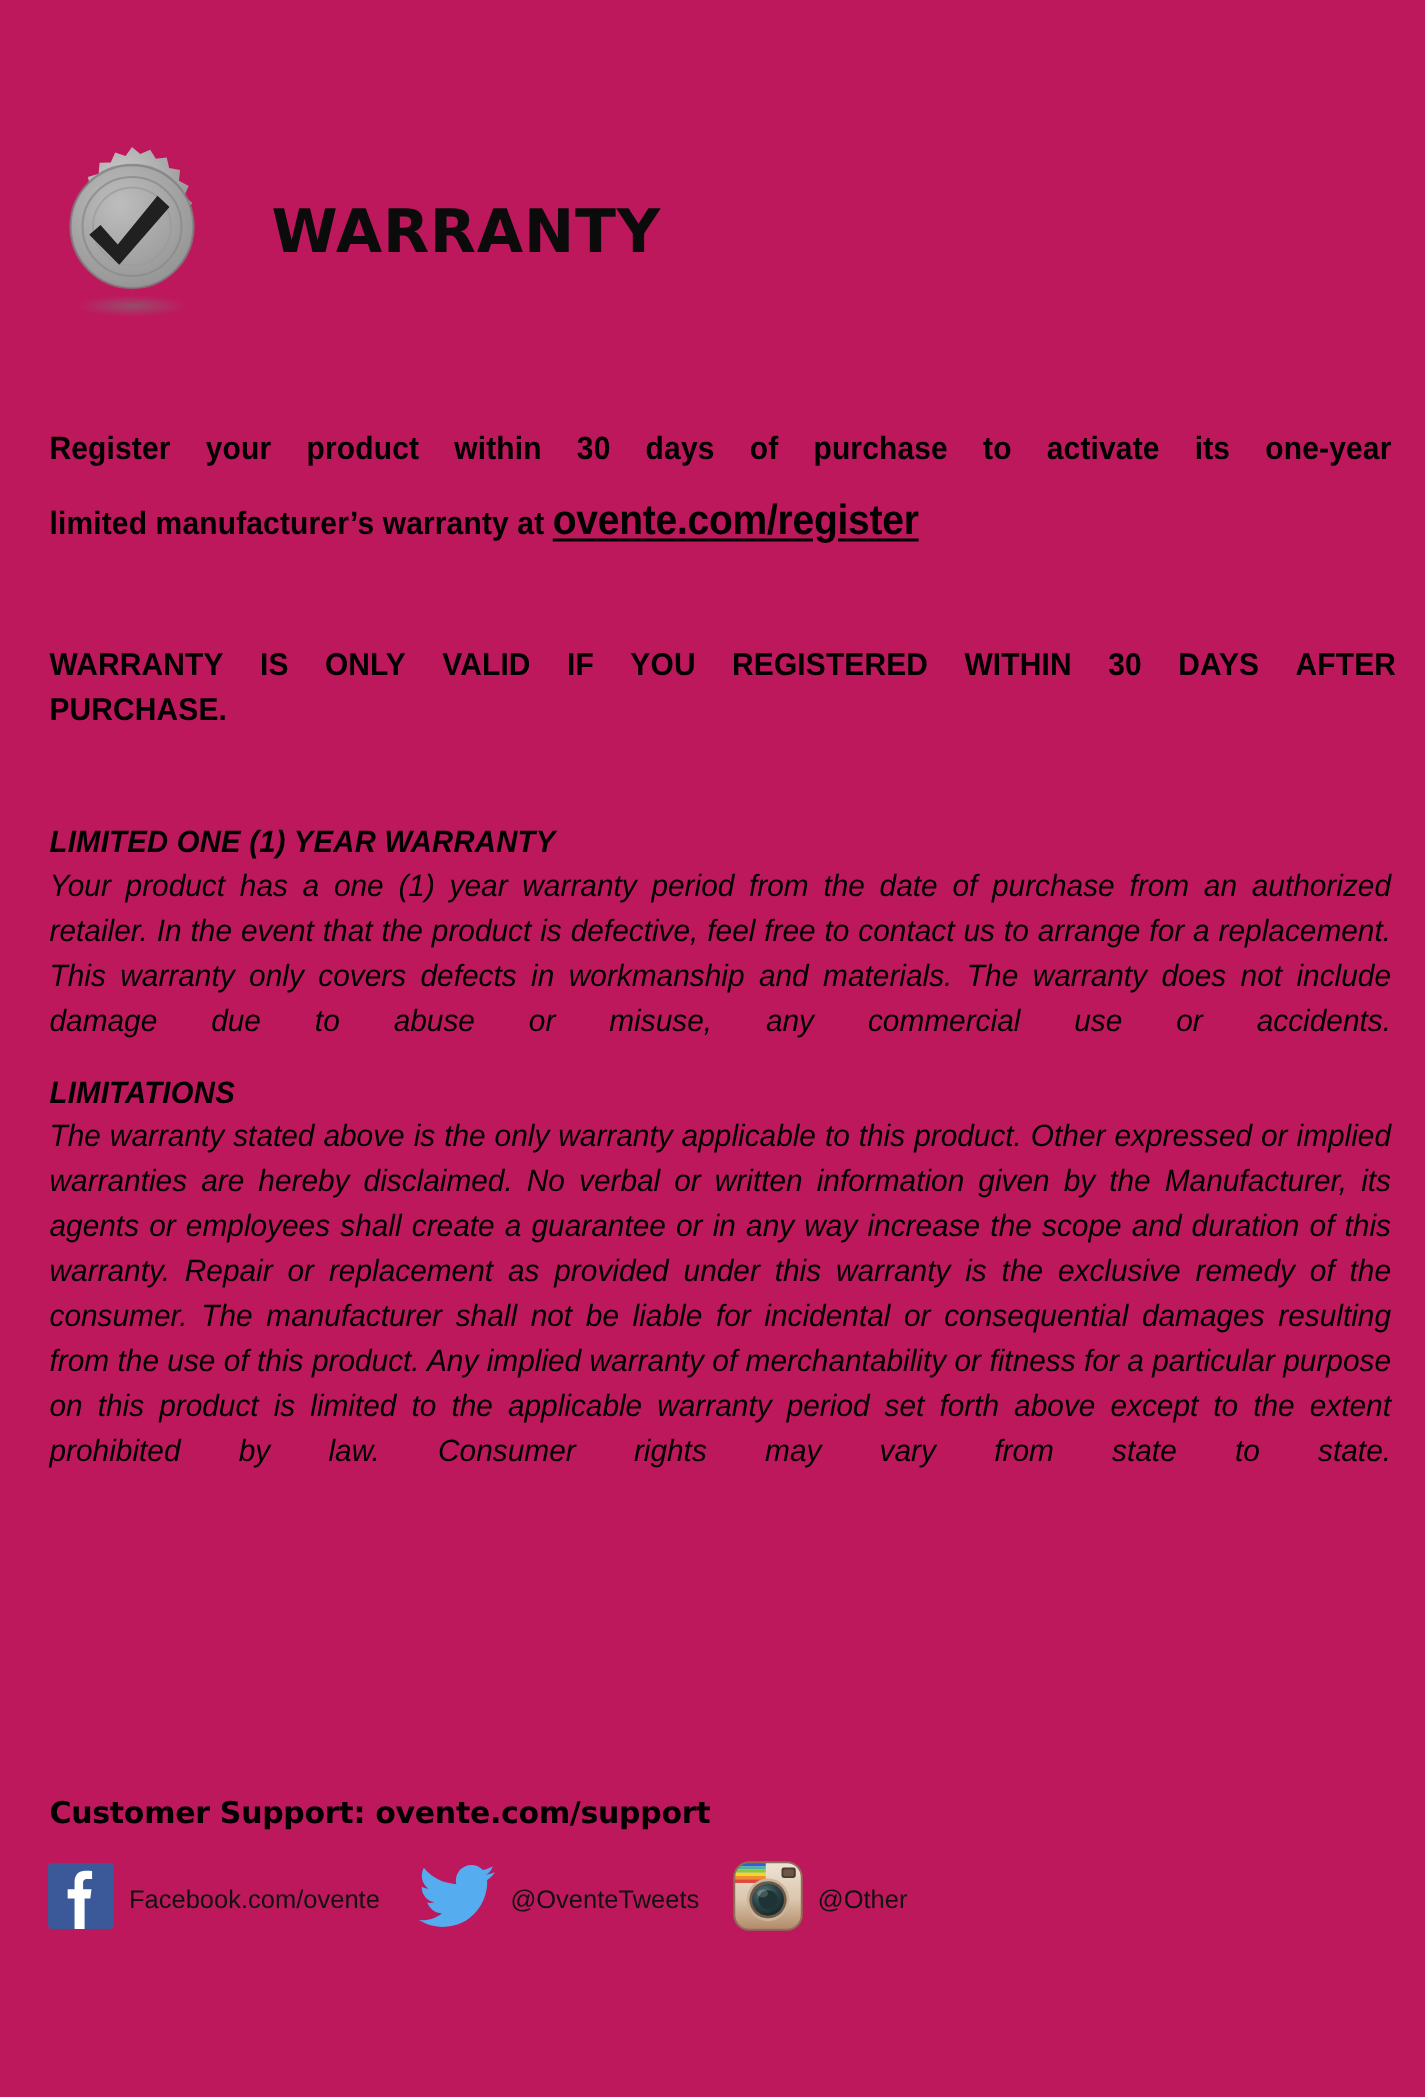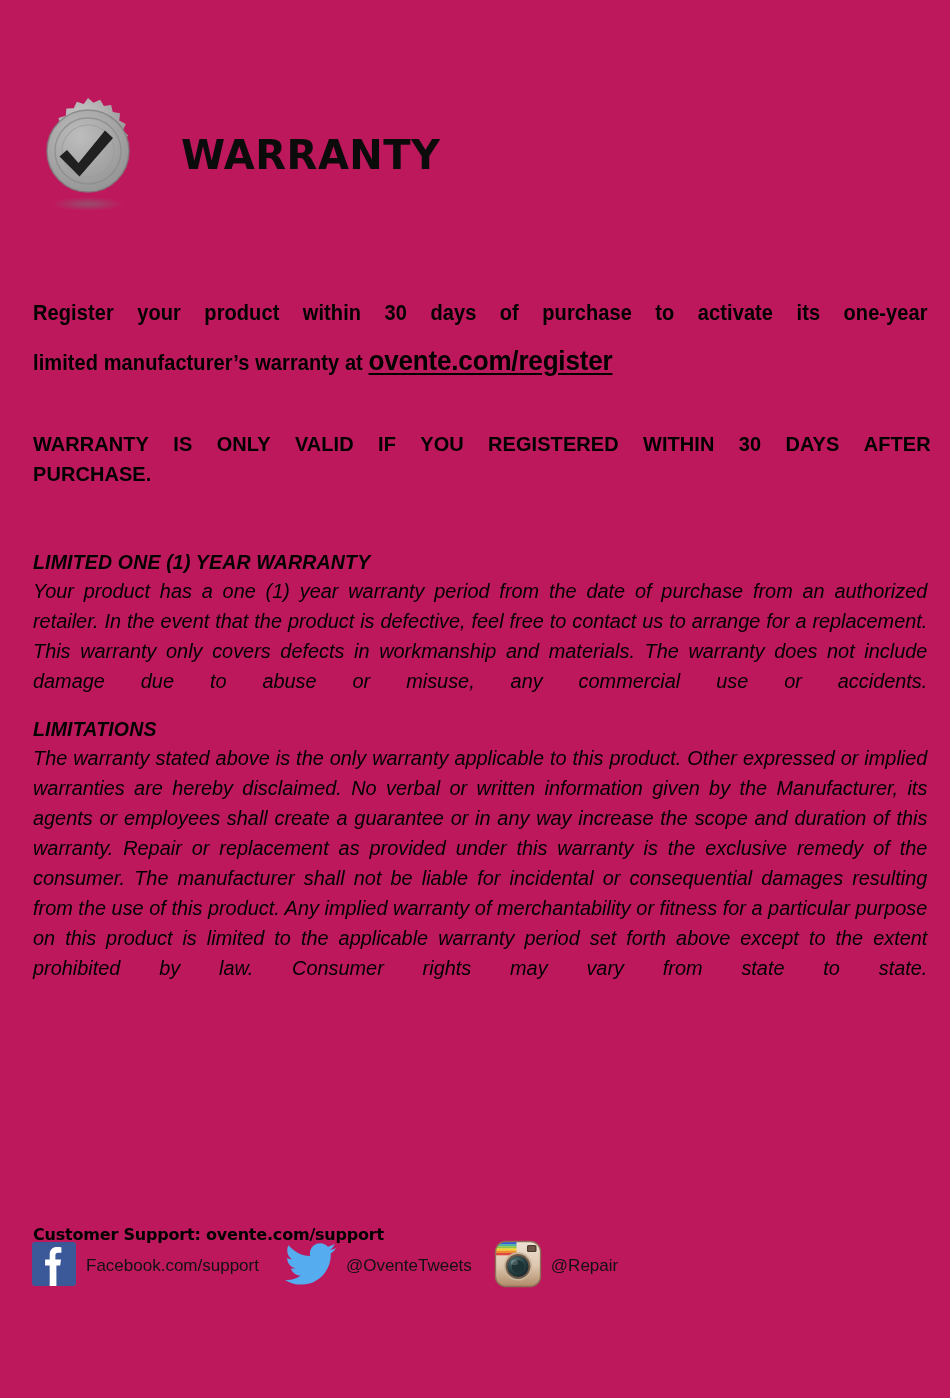--- a/index.html
+++ b/index.html
@@ -48,21 +48,21 @@
     letter-spacing: 0.5px;
     margin-left: 38px;
     color: #0b0b0b;
     white-space: nowrap;
   }
 
   
   .register-block {
     position: absolute;
     left: 33px;
-    top: 289px;
+    top: 275px;
     width: 896px;
   }
   .register-line {
     font-family: "Liberation Sans Narrow", "Liberation Sans", sans-serif;
     font-weight: bold;
     font-size: 21.5px;
     letter-spacing: 0.1px;
     line-height: 48px;
     color: #000;
     transform: scaleX(0.93);
@@ -140,24 +140,24 @@
     width: 100%;
   }
 
   #sec-limited { top: 549px; }
   #sec-limitations { top: 716px; }
 
   
   .support-line {
     position: absolute;
     left: 33px;
-    top: 1225px;
+    top: 1196px;
     font-family: "DejaVu Sans", sans-serif;
     font-weight: bold;
-    font-size: 16px;
+    font-size: 20px;
     letter-spacing: -0.2px;
     color: #000;
     white-space: nowrap;
   }
 
   .social-row {
     position: absolute;
     left: 31px;
     top: 1240px;
     display: flex;
@@ -276,21 +276,21 @@
 
   <div class="social-row">
 
     <div class="social-item">
       <span class="ico">
         <svg width="46" height="46" viewBox="0 0 46 46" aria-hidden="true">
           <rect x="1" y="1" width="44" height="44" rx="3" ry="3" fill="#3b5998"></rect>
           <path fill="#ffffff" d="M29.2 24.6l.8-6.1h-5.6v-3.9c0-1.7.5-2.9 3-2.9h3V6.3c-.5-.1-2.3-.2-4.4-.2-4.4 0-7.3 2.6-7.3 7.5v4.9h-4.6v6.1h4.6V45h6.7V24.6z"></path>
         </svg>
       </span>
-      <span class="social-label">Facebook.com/support</span>
+      <span class="social-label">Facebook.com/ovente</span>
     </div>
 
     <div class="sp-1"></div>
 
     <div class="social-item">
       <span class="ico">
         <svg width="52" height="46" viewBox="0 0 52 46" aria-hidden="true">
           <path fill="#55acee" d="M51 7.2c-1.9.8-3.9 1.4-6 1.7 2.2-1.3 3.8-3.4 4.6-5.8-2 1.2-4.3 2.1-6.7 2.6C41 3.6 38.3 2.3 35.3 2.3c-5.8 0-10.4 4.7-10.4 10.4 0 .8.1 1.6.3 2.4C16.4 14.7 8.7 10.5 3.6 4.2c-.9 1.6-1.4 3.4-1.4 5.3 0 3.6 1.8 6.8 4.6 8.7-1.7-.1-3.3-.5-4.7-1.3v.1c0 5.1 3.6 9.3 8.4 10.2-.9.2-1.8.4-2.7.4-.7 0-1.3-.1-1.9-.2 1.3 4.1 5.2 7.1 9.7 7.2-3.6 2.8-8.1 4.5-13 4.5-.8 0-1.7-.1-2.5-.2 4.6 3 10.1 4.7 16 4.7 19.2 0 29.7-15.9 29.7-29.7l-.1-1.4C47.7 11.2 49.5 9.4 51 7.2z"></path>
         </svg>
       </span>
@@ -332,18 +332,18 @@
 
             <circle cx="24" cy="26.5" r="14.2" fill="#c9b49c"></circle>
             <circle cx="24" cy="26.5" r="12.4" fill="#6f5a4a"></circle>
             <circle cx="24" cy="26.5" r="10.6" fill="url(#iglens)"></circle>
             <circle cx="24" cy="26.5" r="6.4" fill="#1d3336"></circle>
             <ellipse cx="20.4" cy="22.4" rx="3.6" ry="2.6" fill="#ffffff" opacity="0.18"></ellipse>
           </g>
           <rect x="1.5" y="1.5" width="45" height="45" rx="10" ry="10" fill="none" stroke="#8d6f57" stroke-width="1.3"></rect>
         </svg>
       </span>
-      <span class="social-label">@Repair</span>
+      <span class="social-label">@Other</span>
     </div>
 
   </div>
 
 </div>
 
 </body></html>

